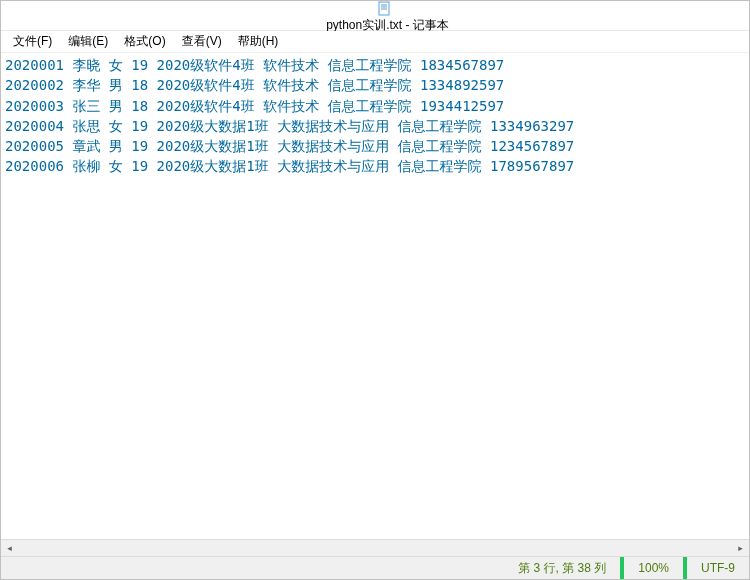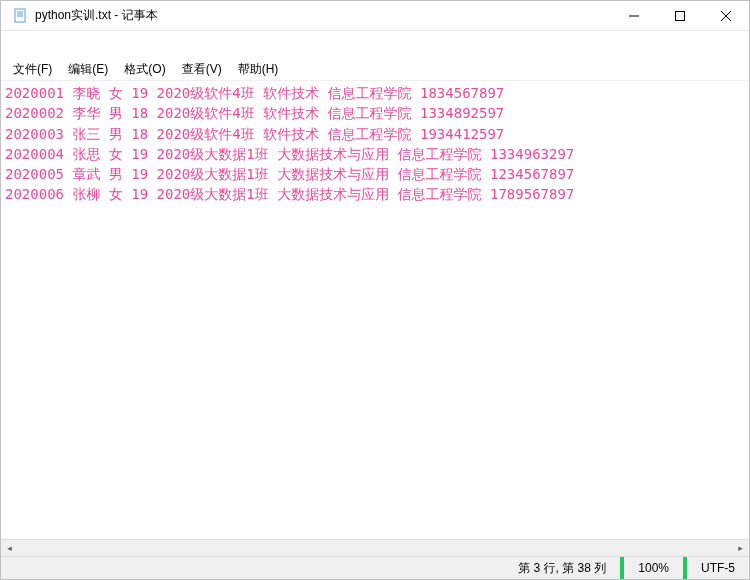--- a/index.html
+++ b/index.html
@@ -11,22 +11,23 @@
       overflow: hidden;
       border: 1px solid #c0c0c0;
       display: flex;
       flex-direction: column;
     }
     .titlebar {
       height: 30px;
       background: #fff;
       display: flex;
       align-items: center;
-      padding-left: 12px;
+      padding-left: 25px;
       border-bottom: 1px solid #e8e8e8;
+      flex-direction: column;
     }
     .titlebar .icon {
       width: 16px;
       height: 16px;
       margin-right: 6px;
       display: inline-flex;
       align-items: center;
       justify-content: center;
     }
     .titlebar .title {
@@ -50,35 +51,34 @@
     }
     .menubar {
       height: 22px;
       display: flex;
       align-items: center;
       padding-left: 4px;
       font-size: 12px;
       color: #000;
       background: #fff;
       border-bottom: 1px solid #f0f0f0;
-      margin-top: 28px;
     }
     .menu-item {
       padding: 2px 8px;
       cursor: pointer;
     }
     .content {
       flex: 1;
       overflow: auto;
       padding: 2px 4px;
       font-family: "SimSun", "NSimSun", monospace;
       font-size: 14px;
       line-height: 1.45;
       white-space: pre;
-      color: #ec4899;
+      color: #0369a1;
       background: #fff;
     }
     .hscroll {
       height: 17px;
       background: #f0f0f0;
       border-top: 1px solid #dcdcdc;
       display: flex;
       align-items: center;
     }
     .hscroll .arrow {
@@ -97,21 +97,21 @@
       background: #f0f0f0;
       position: relative;
     }
     .statusbar {
       height: 23px;
       background: #f0f0f0;
       border-top: 1px solid #dcdcdc;
       display: flex;
       align-items: center;
       font-size: 12px;
-      color: #000000;
+      color: #4d7c0f;
     }
     .status-spacer { flex: 1; }
     .status-cell {
       padding: 0 14px;
       border-left: 4px solid #22c55e;
       height: 100%;
       display: flex;
       align-items: center;
     }
     .status-cell.first { border-left: none; }
@@ -167,14 +167,14 @@
 <div class="hscroll">
   <div class="arrow">◂</div>
   <div class="track"></div>
   <div class="arrow">▸</div>
 </div>
 
 <div class="statusbar">
   <div class="status-spacer"></div>
   <div class="status-cell first">第 3 行, 第 38 列</div>
   <div class="status-cell">100%</div>
-  <div class="status-cell">UTF-5</div>
+  <div class="status-cell">UTF-9</div>
 </div>
 
 </body></html>

